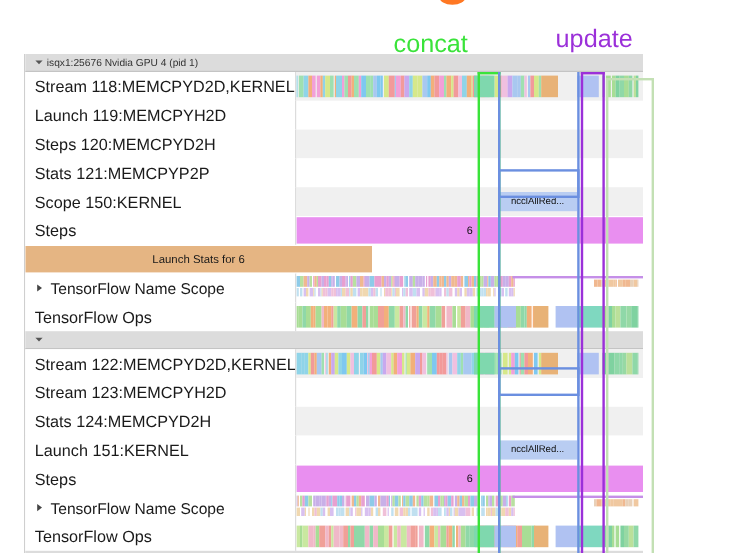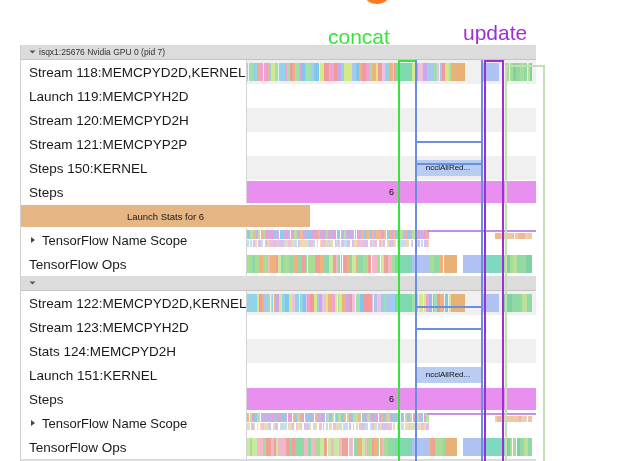--- a/index.html
+++ b/index.html
@@ -131,21 +131,21 @@
   <div class="anno-label" id="anno-split">update</div>
   <div class="anno-label" id="anno-nccl">nccl</div>
   <div class="anno-label" id="anno-weight">
     <span>weight</span>
     <span>update</span>
   </div>
 
   <div id="trace">
       <div class="group-header">
         <span class="group-caret"></span>
-        <span>isqx1:25676 Nvidia GPU 0 (pid 7)</span>
+        <span>isqx1:25676 Nvidia GPU 4 (pid 1)</span>
       </div>
       <div class="row shade">
         <div class="lane-label">
           <span>Stream 118:MEMCPYD2D,KERNEL,ME</span>
         </div>
         <div class="lane-track">
           <div class="strip" style="left: 0px; top: 3px; height: 18px; width: 1.32083px; background: rgb(143, 212, 232);"></div>
           <div class="strip" style="left: 1.92083px; top: 3px; height: 18px; width: 3.91836px; background: rgb(159, 224, 176);"></div>
           <div class="strip" style="left: 6.43918px; top: 3px; height: 18px; width: 3.94736px; background: rgb(143, 212, 232);"></div>
           <div class="strip" style="left: 10.3865px; top: 3px; height: 18px; width: 2.83042px; background: rgb(242, 176, 122);"></div>
@@ -225,33 +225,33 @@
         </div>
       </div>
       <div class="row">
         <div class="lane-label">
           <span>Launch 119:MEMCPYH2D</span>
         </div>
         <div class="lane-track"></div>
       </div>
       <div class="row shade">
         <div class="lane-label">
-          <span>Stream 120:MEMCPYD2H</span>
+          <span>Steps 120:MEMCPYD2H</span>
         </div>
         <div class="lane-track"></div>
       </div>
       <div class="row">
         <div class="lane-label">
-          <span>Stream 121:MEMCPYP2P</span>
+          <span>Stats 121:MEMCPYP2P</span>
         </div>
         <div class="lane-track"></div>
       </div>
       <div class="row shade">
         <div class="lane-label">
-          <span>Steps 150:KERNEL</span>
+          <span>Scope 150:KERNEL</span>
         </div>
         <div class="lane-track">
           <div class="blk" style="left: 168px; top: 4px; height: 16px; width: 66px; background: rgb(185, 205, 242);">ncclAllRed...</div>
         </div>
       </div>
       <div class="row">
         <div class="lane-label">
           <span>Steps</span>
         </div>
         <div class="lane-track">

